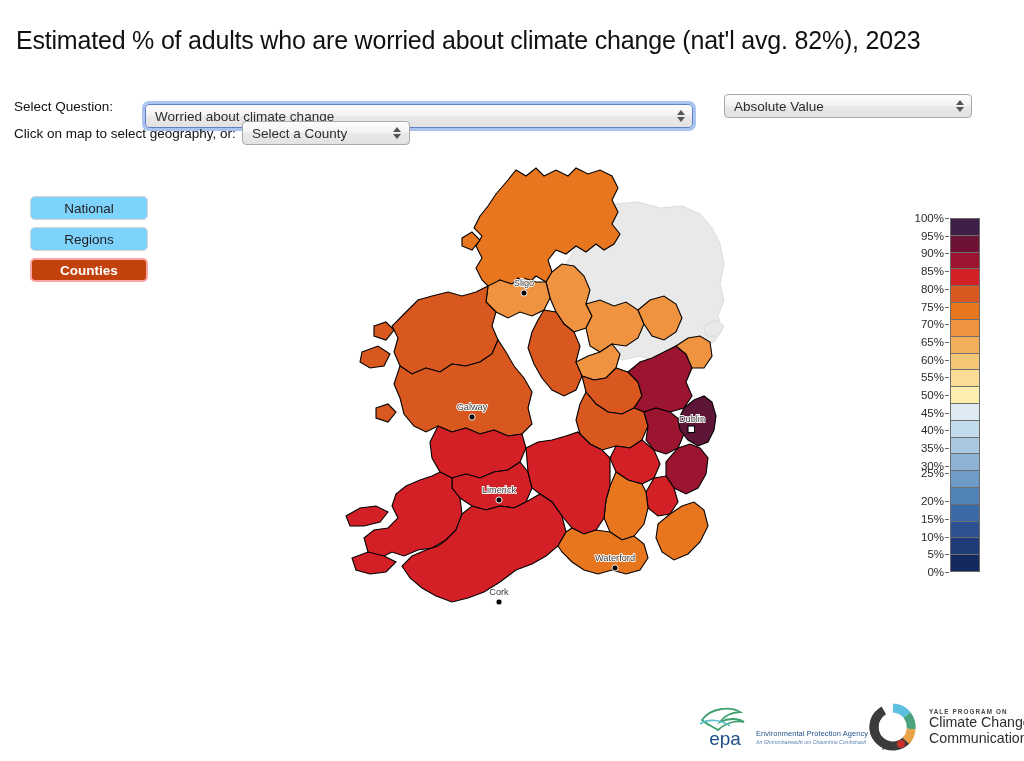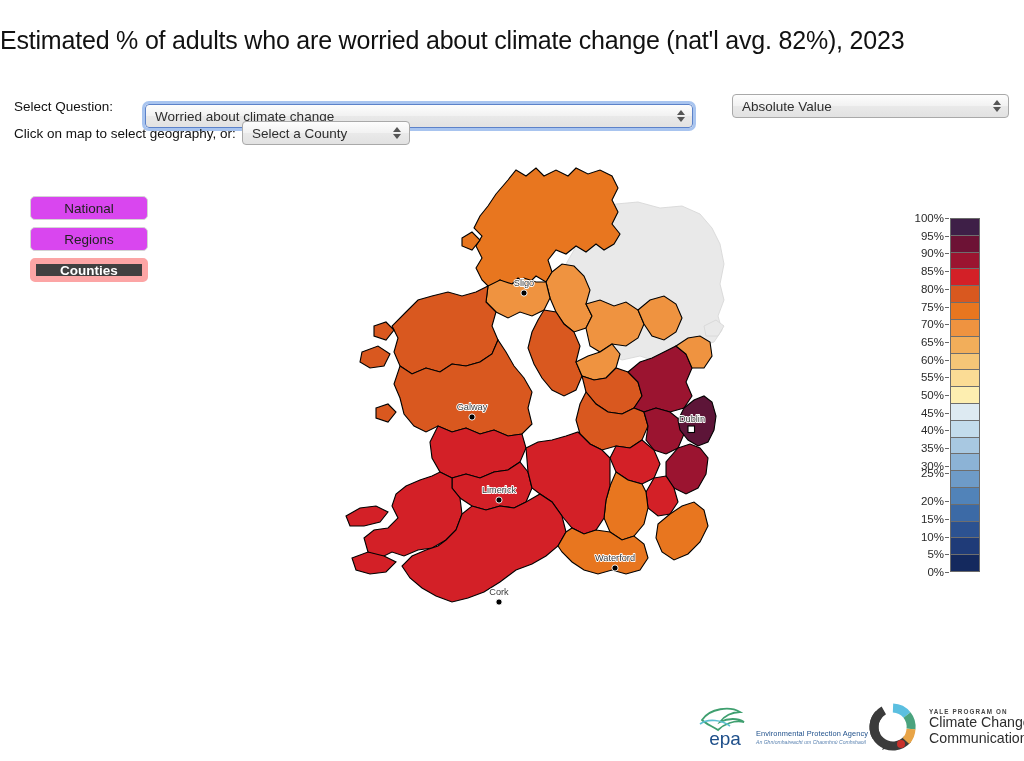--- a/index.html
+++ b/index.html
@@ -14,21 +14,21 @@
   #app {
     position: relative;
     width: 1024px;
     height: 761px;
     background: #ffffff;
   }
 
   
   .page-title {
     position: absolute;
-    left: 0;
+    left: 16px;
     top: 8px;
     width: 960px;
     font-size: 25px;
     line-height: 1.22;
     font-weight: 400;
     color: #111111;
     letter-spacing: -0.2px;
   }
 
   
@@ -96,21 +96,21 @@
     width: 548px;
     outline: 3px solid #a8c4ef;
     outline-offset: 0px;
     border-color: #5c82c9;
     margin-top: 20px;
   }
   #sel-question-wrap {
     position: relative;
     margin-left: 2px;
   }
-  #sel-value { width: 277px; margin-left: 15px; }
+  #sel-value { width: 248px; margin-left: 7px; }
   #sel-county { width: 168px; }
 
   
   .geo-buttons {
     position: absolute;
     left: 30px;
     top: 196px;
     width: 118px;
     display: flex;
     flex-direction: column;
@@ -120,27 +120,27 @@
     height: 24px;
     border-radius: 5px;
     font-size: 13.5px;
     display: flex;
     align-items: center;
     justify-content: center;
     cursor: pointer;
     user-select: none;
   }
   .geo-btn.inactive {
-    background: #d946ef;
+    background: #7dd3fc;
     border: 1px solid #d4d4d4;
     color: #222222;
   }
   .geo-btn.active {
-    background: #404040;
-    border: 6px solid #fca5a5;
+    background: #c2410c;
+    border: 2px solid #fca5a5;
     color: #ffffff;
     font-weight: bold;
   }
 
   
   .map-wrap {
     position: absolute;
     left: 300px;
     top: 140px;
     width: 500px;

